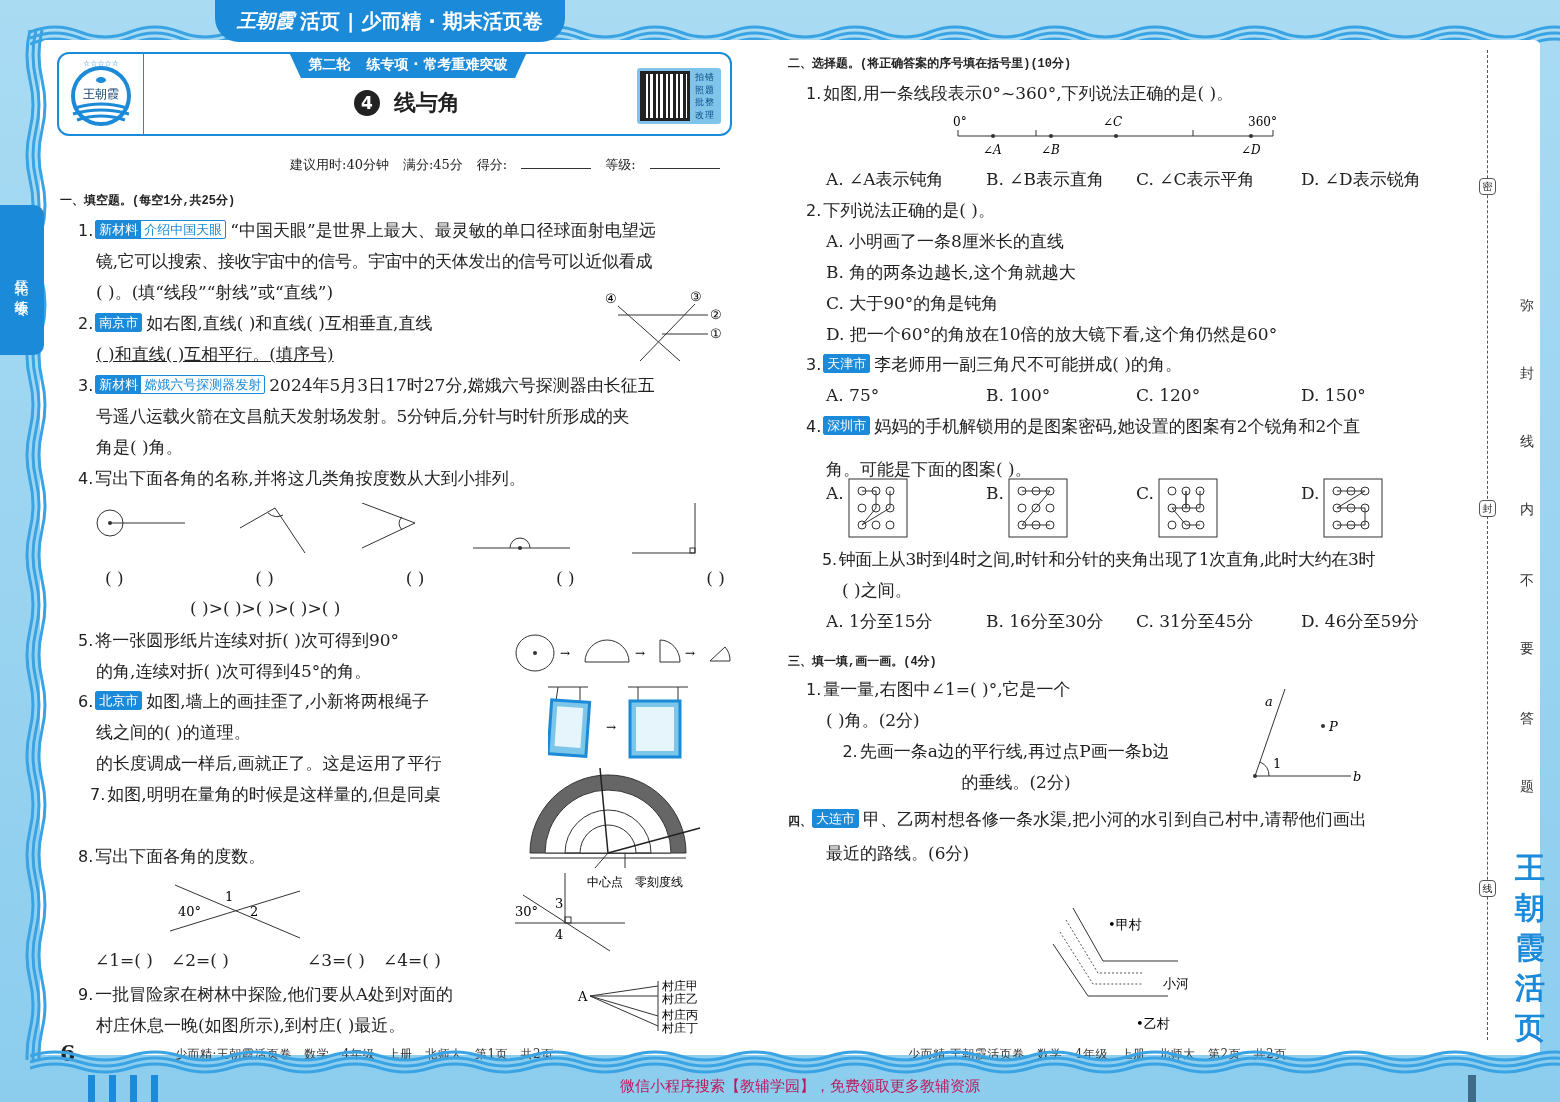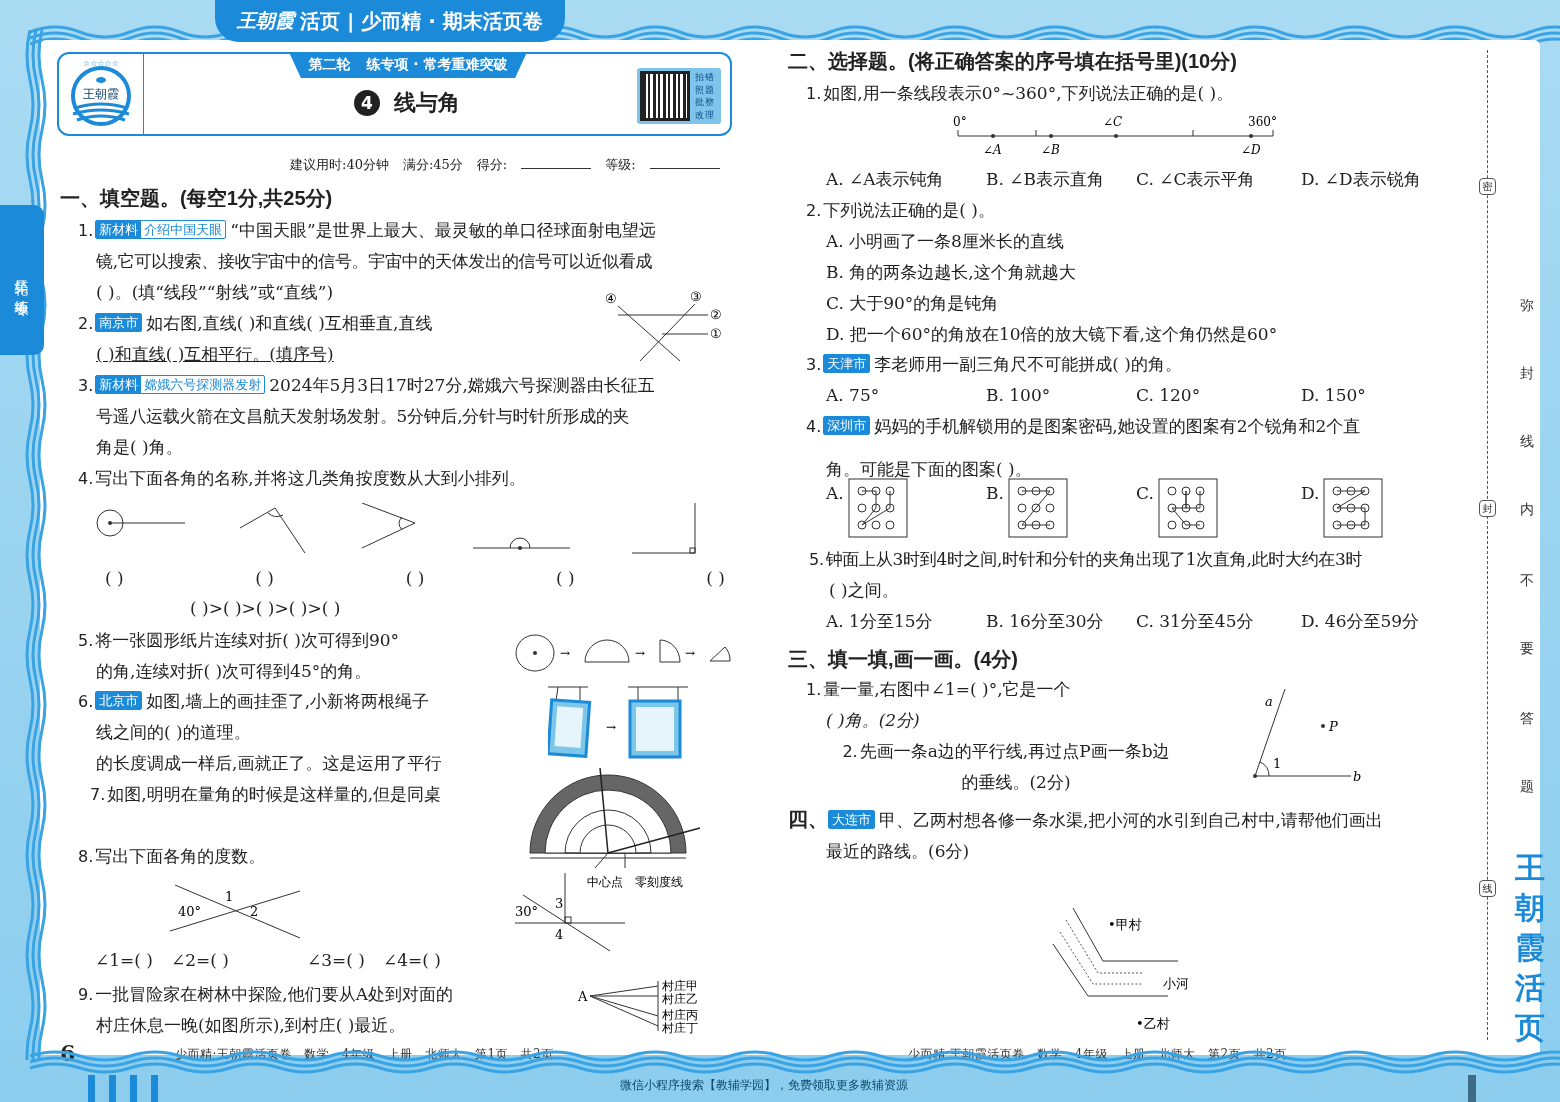--- a/index.html
+++ b/index.html
@@ -92,39 +92,39 @@
     background: #1b8ad8; border-radius: 0 10px 10px 0; color: #fff;
     font-family: "DejaVu Sans", sans-serif; font-size: 14px;
     writing-mode: vertical-rl; text-orientation: upright;
     display: flex; align-items: center; justify-content: center; letter-spacing: 1px;
   }
 
   .col { position: absolute; font-size: 17px; line-height: 31px; }
   .left-col { left: 60px; top: 183px; width: 675px; }
   .right-col { left: 788px; top: 46px; width: 680px; }
 
-  .section-title { font-family: Liberation Sans, sans-serif; font-weight: bold; font-size: 20px; }
+  .section-title { font-family: Liberation Mono, monospace; font-weight: bold; font-size: 12px; }
   .q { position: absolute; }
   .tag {
     display: inline-flex; border: 1px solid #1b8ad8; border-radius: 2px;
     font-family: "DejaVu Sans", sans-serif; font-size: 13px; line-height: 17px; vertical-align: 2px;
     margin-right: 4px;
   }
   .tag .t1 { background: #1b8ad8; color: #fff; padding: 0 3px; }
   .tag .t2 { color: #1b8ad8; padding: 0 3px; }
   .qnum { font-family: "DejaVu Sans", sans-serif; font-size: 16px; margin-right: 2px; }
   .opt-row { display: flex; }
   .opt-row span { display: inline-block; }
 
   .footer-text {
     position: absolute; font-size: 12px; color: #333; letter-spacing: 0.5px; word-spacing: 6px;
   }
   .page-num { position: absolute; left: 60px; top: 1040px; font-weight: bold; font-size: 22px; font-family: "DejaVu Serif", serif; }
   .promo {
-    position: absolute; left: 620px; top: 1077px; font-family: "DejaVu Sans", sans-serif; font-size: 12px; color: #0c4a6e;
+    position: absolute; left: 620px; top: 1077px; font-family: "DejaVu Sans", sans-serif; font-size: 15px; color: #be185d;
   }
   .bars { position: absolute; left: 88px; top: 1075px; display: flex; gap: 14px; }
   .bars div { width: 7px; height: 27px; background: #1b8ad8; }
   .dark-bar { position: absolute; left: 1468px; top: 1075px; width: 8px; height: 27px; background: #3d6b88; }
 
   .seal-line {
     position: absolute; left: 1487px; top: 50px; height: 990px; border-left: 1px dashed #555;
   }
   .seal-mark {
     position: absolute; left: 1479px; width: 17px; height: 17px; border: 1px solid #555; border-radius: 4px;
@@ -502,37 +502,37 @@
             <circle cx="42" cy="30" r="4"></circle>
             <circle cx="14" cy="47" r="4"></circle>
             <circle cx="28" cy="47" r="4"></circle>
             <circle cx="42" cy="47" r="4"></circle>
           </g>
         <polyline points="14,13 42,13 14,30 42,30 42,47 14,47" fill="none" stroke="#333"></polyline>
       </svg>
     </div>
   </div>
 
-  <div class="q" style="left:21px; top:498px; width:660px;">
+  <div class="q" style="left:34px; top:498px; width:660px;">
     <div style="letter-spacing:-0.3px;"><span class="qnum">5.</span><span>钟面上从3时到4时之间,时针和分针的夹角出现了1次直角,此时大约在3时</span></div>
     <div style="padding-left:20px;">(       )之间。</div>
   </div>
   <div class="q opt-row" style="left:38px; top:560px; width:640px;">
     <span style="width:160px;">A. 1分至15分</span>
     <span style="width:150px;">B. 16分至30分</span>
     <span style="width:165px;">C. 31分至45分</span>
     <span>D. 46分至59分</span>
   </div>
 
   <div class="q" style="left:0; top:598px;">
     <span class="section-title">三、填一填,画一画。(4分)</span>
   </div>
   <div class="q" style="left:18px; top:628px; width:400px;">
     <div><span class="qnum">1.</span><span>量一量,右图中∠1=(          )°,它是一个</span></div>
-    <div style="padding-left:20px;font-style:italic;">(          )角。(2分)</div>
+    <div style="padding-left:20px;">(          )角。(2分)</div>
   </div>
   <div class="q" style="left:18px; top:690px; width:400px;text-align:center;">
     <div><span class="qnum">2.</span><span>先画一条a边的平行线,再过点P画一条b边</span></div>
     <div style="padding-left:20px;">的垂线。(2分)</div>
   </div>
   <svg class="q" style="left:455px; top:638px;" width="130" height="100">
     <line x1="12" y1="92" x2="42" y2="5" stroke="#333"></line>
     <line x1="12" y1="92" x2="108" y2="92" stroke="#333"></line>
     <circle cx="12" cy="92" r="2" fill="#333"></circle>
     <path d="M17 78 A 14 14 0 0 1 26 92" fill="none" stroke="#333"></path>

